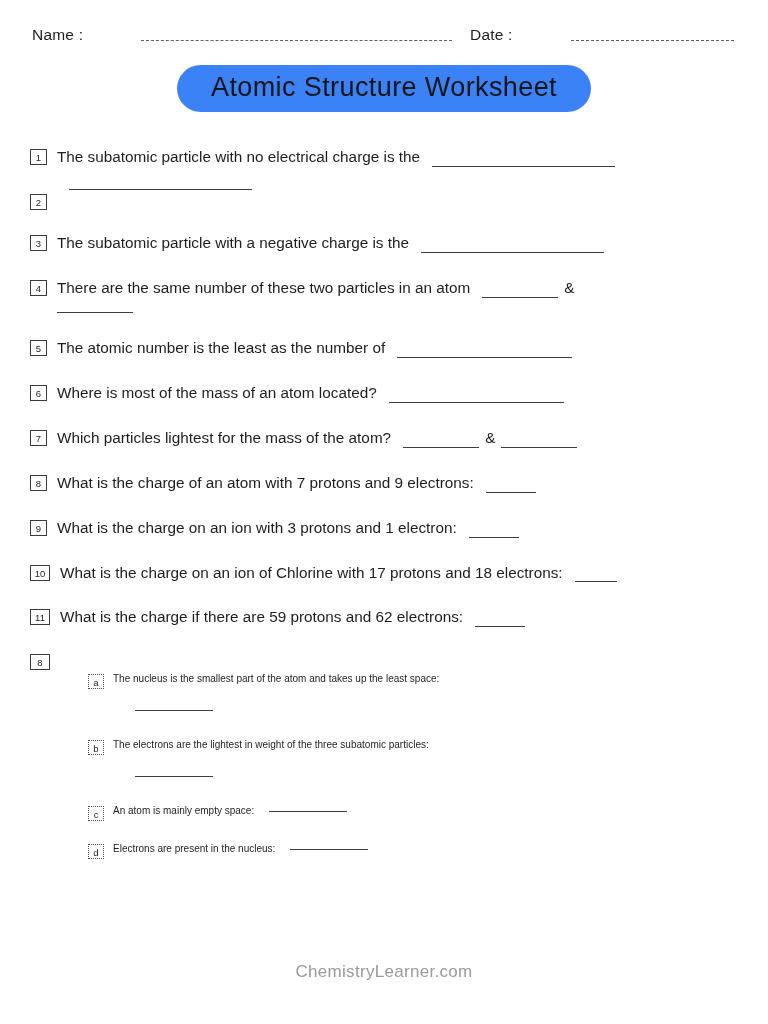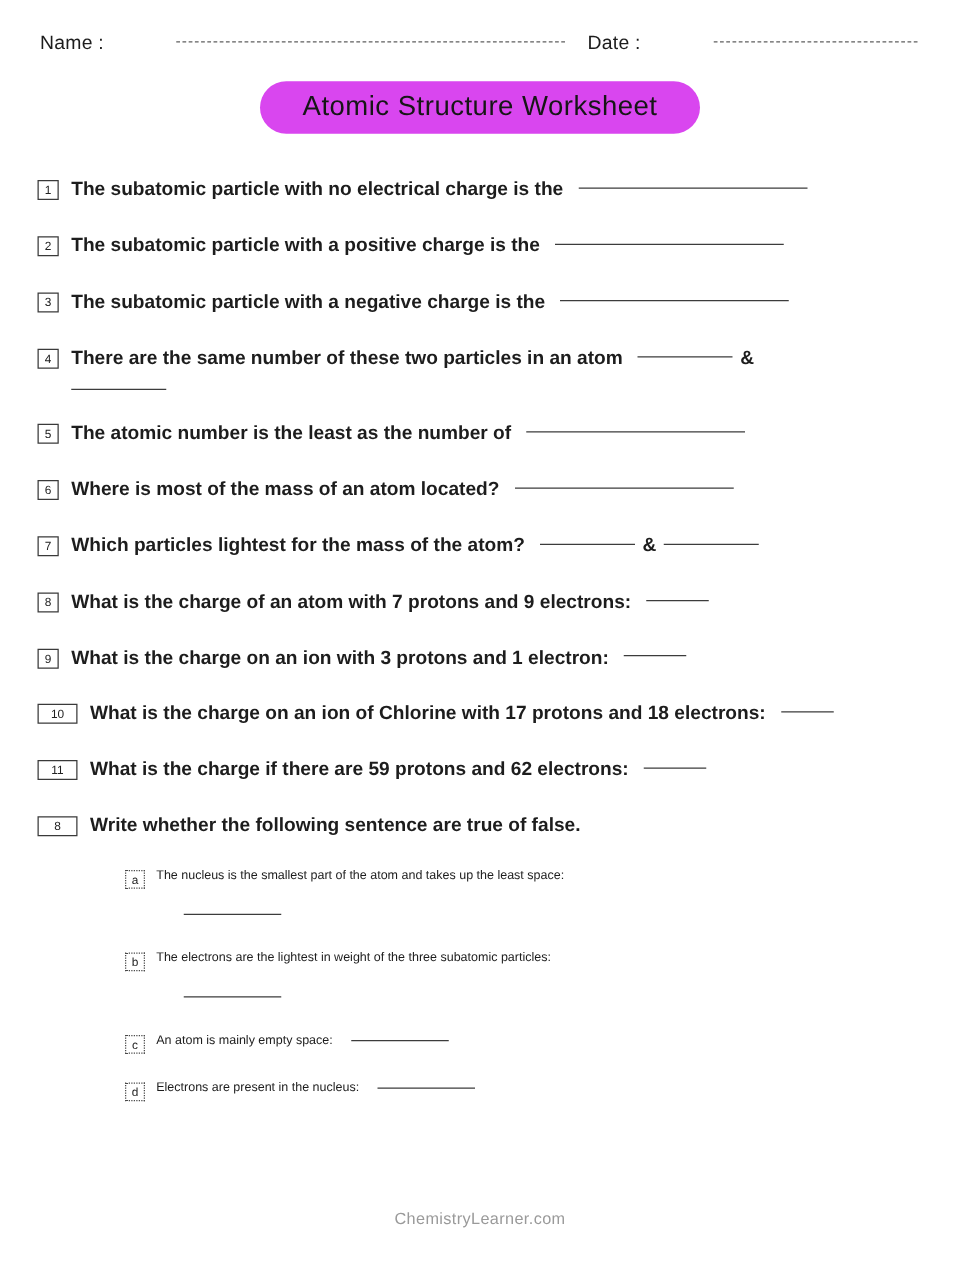--- a/index.html
+++ b/index.html
@@ -26,21 +26,21 @@
 
   
   .meta-row {
     display: flex;
     align-items: flex-end;
     padding: 26px 32px 0 32px;
     gap: 0;
   }
   .meta-field {
     display: flex;
-    align-items: center;
+    align-items: flex-end;
     gap: 48px;
   }
   .meta-field.name-field { flex: 0 0 438px; }
   .meta-field.date-field { flex: 1 1 auto; }
 
   .meta-label {
     font-size: 15.5px;
     color: #1d1d1d;
     white-space: nowrap;
     letter-spacing: .2px;
@@ -56,24 +56,24 @@
   .name-field .meta-rule { margin-right: 18px; }
   .date-field .meta-rule { margin-right: 2px; }
 
   
   .title-wrap {
     display: flex;
     justify-content: center;
     margin-top: 20px;
   }
   .title-pill {
-    background: #d946ef;
+    background: #3b82f6;
     border-radius: 999px;
     padding: 7px 34px 9px 34px;
-    font-size: 22px;
+    font-size: 27px;
     font-weight: 400;
     letter-spacing: .4px;
     color: #161616;
     white-space: nowrap;
   }
 
   
   .questions {
     margin-top: 34px;
     padding: 0 30px 0 30px;
@@ -90,33 +90,32 @@
     border: 1.1px solid #3a3a3a;
     font-size: 9.5px;
     line-height: 16px;
     text-align: center;
     color: #222;
     margin-top: 3px;
     margin-right: 10px;
     box-sizing: border-box;
     font-family: "Liberation Sans", sans-serif;
   }
-  .q-num.wide { width: 32px; }
+  .q-num.wide { width: 20px; }
 
   .q-body {
     flex: 1 1 auto;
     font-size: 15.3px;
     line-height: 1.5;
     color: #1d1d1d;
   }
   .q-line {
     display: flex;
-    align-items: center;
+    align-items: flex-end;
     flex-wrap: nowrap;
-    font-weight: bold;
   }
   .q-line.second { margin-top: 14px; }
   .q-text { white-space: nowrap; }
   .amp { margin: 0 6px; white-space: nowrap; }
 
   .blank {
     display: inline-block;
     border-bottom: 1.3px solid #3c3c3c;
     height: 0;
     margin-left: 12px;
@@ -166,21 +165,21 @@
     padding-left: 22px;
   }
 
   
   .footer {
     position: absolute;
     left: 0;
     right: 0;
     bottom: 42px;
     text-align: center;
-    font-size: 13px;
+    font-size: 17px;
     letter-spacing: .3px;
     color: #9a9a9a;
   }
 </style>
 </head>
 <body>
 
 <div class="page">
 
   <div class="meta-row">
@@ -207,21 +206,20 @@
           <span class="q-text">The subatomic particle with no electrical charge is the</span>
           <span class="blank b-long"></span>
         </div>
       </div>
     </div>
 
     <div class="q">
       <span class="q-num">2</span>
       <div class="q-body">
         <div class="q-line">
-          <span class="q-text">The subatomic particle with a positive charge is the</span>
           <span class="blank b-long"></span>
         </div>
       </div>
     </div>
 
     <div class="q">
       <span class="q-num">3</span>
       <div class="q-body">
         <div class="q-line">
           <span class="q-text">The subatomic particle with a negative charge is the</span>
@@ -312,23 +310,20 @@
         <div class="q-line">
           <span class="q-text">What is the charge if there are 59 protons and 62 electrons:</span>
           <span class="blank b-xshort"></span>
         </div>
       </div>
     </div>
 
     <div class="q">
       <span class="q-num wide">8</span>
       <div class="q-body">
-        <div class="q-line">
-          <span class="q-text">Write whether the following sentence are true of false.</span>
-        </div>
 
         <div class="subitems">
 
           <div class="sub">
             <span class="sub-mark">a</span>
             <div class="sub-body">
               <span class="q-text">The nucleus is the smallest part of the atom and takes up the least space:</span>
               <div class="sub-wrapline">
                 <span class="blank b-sub"></span>
               </div>

